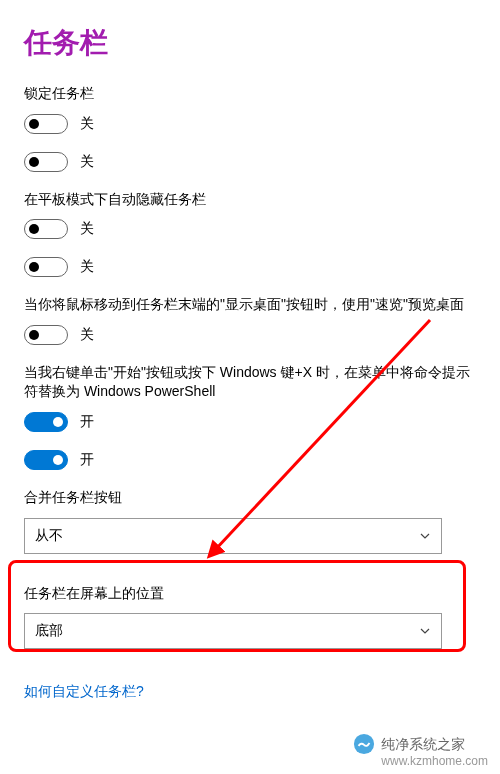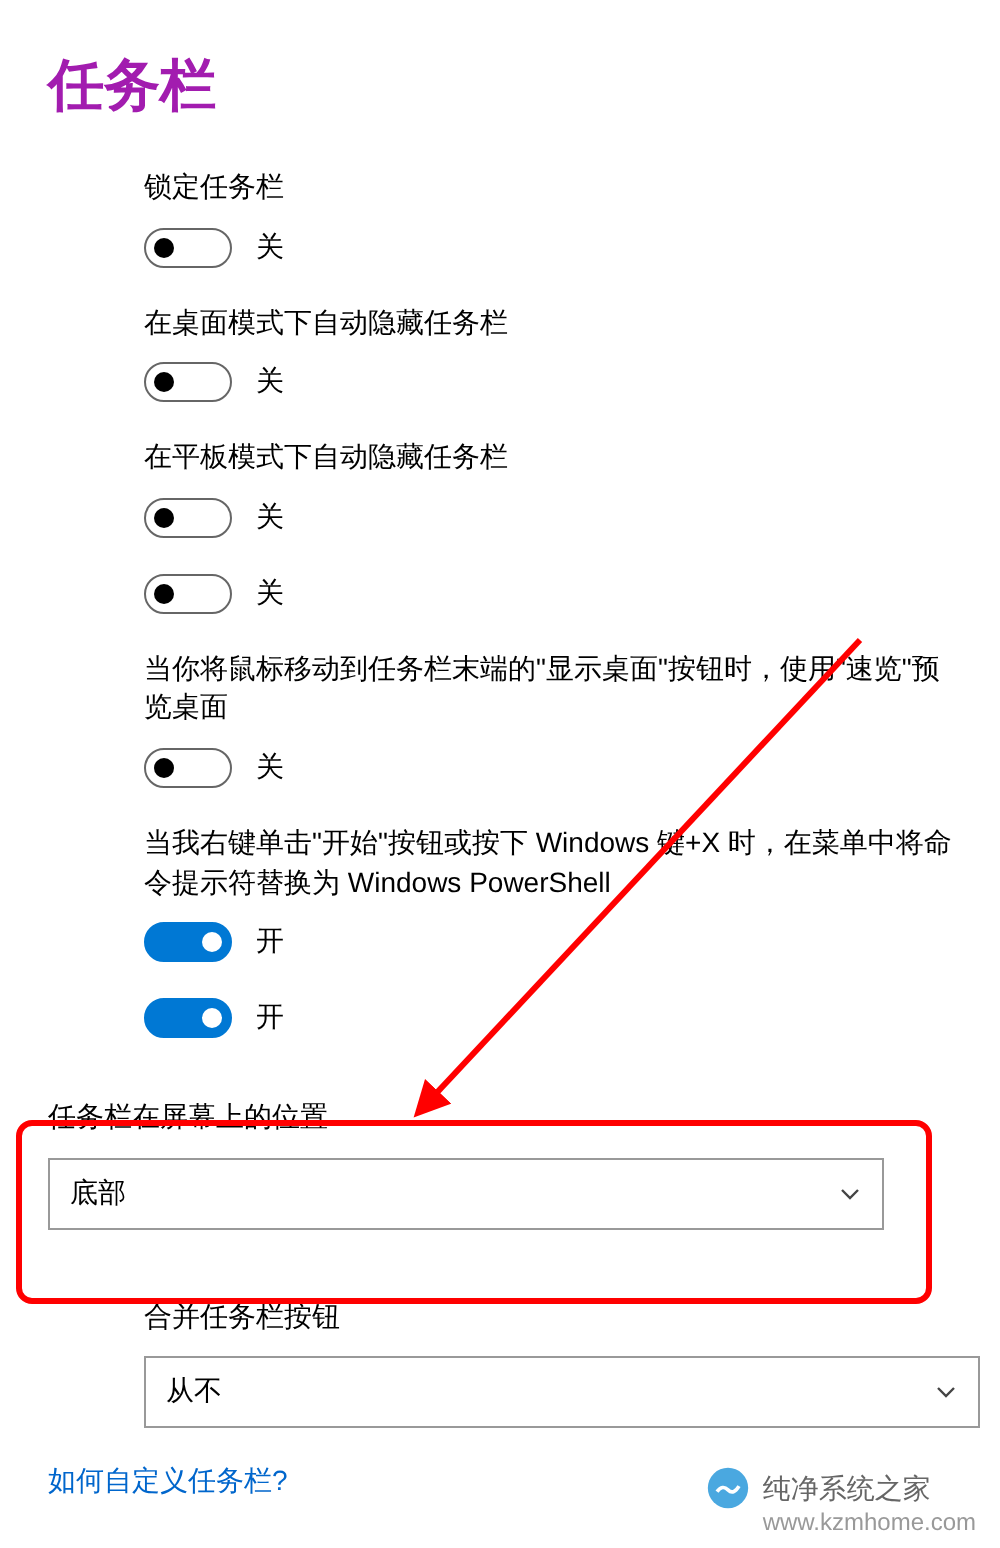--- a/index.html
+++ b/index.html
@@ -19,21 +19,20 @@
       padding: 24px 24px 0 24px;
     }
     .page-title {
       font-size: 28px;
       font-weight: 600;
       color: #a21caf;
       margin-bottom: 22px;
     }
     .setting-group {
       margin-bottom: 18px;
-      margin-left: 48px;
     }
     .setting-label {
       font-size: 14px;
       color: #000;
       margin-bottom: 10px;
       line-height: 1.4;
     }
     .toggle-row {
       display: flex;
       align-items: center;
@@ -140,21 +139,20 @@
     <div class="setting-label">锁定任务栏</div>
     <div class="toggle-row">
       <div class="toggle off">
           <div class="toggle-knob"></div>
         </div>
       <span class="toggle-state">关</span>
     </div>
   </div>
 
   <div class="setting-group">
-    <div class="setting-label">在桌面模式下自动隐藏任务栏</div>
     <div class="toggle-row">
       <div class="toggle off">
           <div class="toggle-knob"></div>
         </div>
       <span class="toggle-state">关</span>
     </div>
   </div>
 
   <div class="setting-group">
     <div class="setting-label">在平板模式下自动隐藏任务栏</div>
@@ -194,37 +192,37 @@
       <span class="toggle-state">开</span>
     </div>
   </div>
 
   <div class="setting-group">
     <div class="toggle-row">
       <div class="toggle on">
           <div class="toggle-knob"></div>
         </div>
       <span class="toggle-state">开</span>
+    </div>
+  </div>
+
+  <div class="setting-group">
+    <div class="setting-label">合并任务栏按钮</div>
+    <div class="dropdown">
+      <span>从不</span>
+      <svg class="chevron" viewBox="0 0 12 12">
+          <path d="M2 4 L6 8 L10 4" stroke="#444" stroke-width="1.2" fill="none"></path>
+        </svg>
     </div>
   </div>
 
   <div class="setting-group section-highlight" style="position:relative;">
     <div class="setting-label">任务栏在屏幕上的位置</div>
     <div class="dropdown">
       <span>底部</span>
-      <svg class="chevron" viewBox="0 0 12 12">
-          <path d="M2 4 L6 8 L10 4" stroke="#444" stroke-width="1.2" fill="none"></path>
-        </svg>
-    </div>
-  </div>
-
-  <div class="setting-group">
-    <div class="setting-label">合并任务栏按钮</div>
-    <div class="dropdown">
-      <span>从不</span>
       <svg class="chevron" viewBox="0 0 12 12">
           <path d="M2 4 L6 8 L10 4" stroke="#444" stroke-width="1.2" fill="none"></path>
         </svg>
     </div>
   </div>
 
   <div class="bottom-link">如何自定义任务栏?</div>
 </div>
 
 <div class="highlight-box" style="left:8px; top:560px; width:458px; height:92px;"></div>

